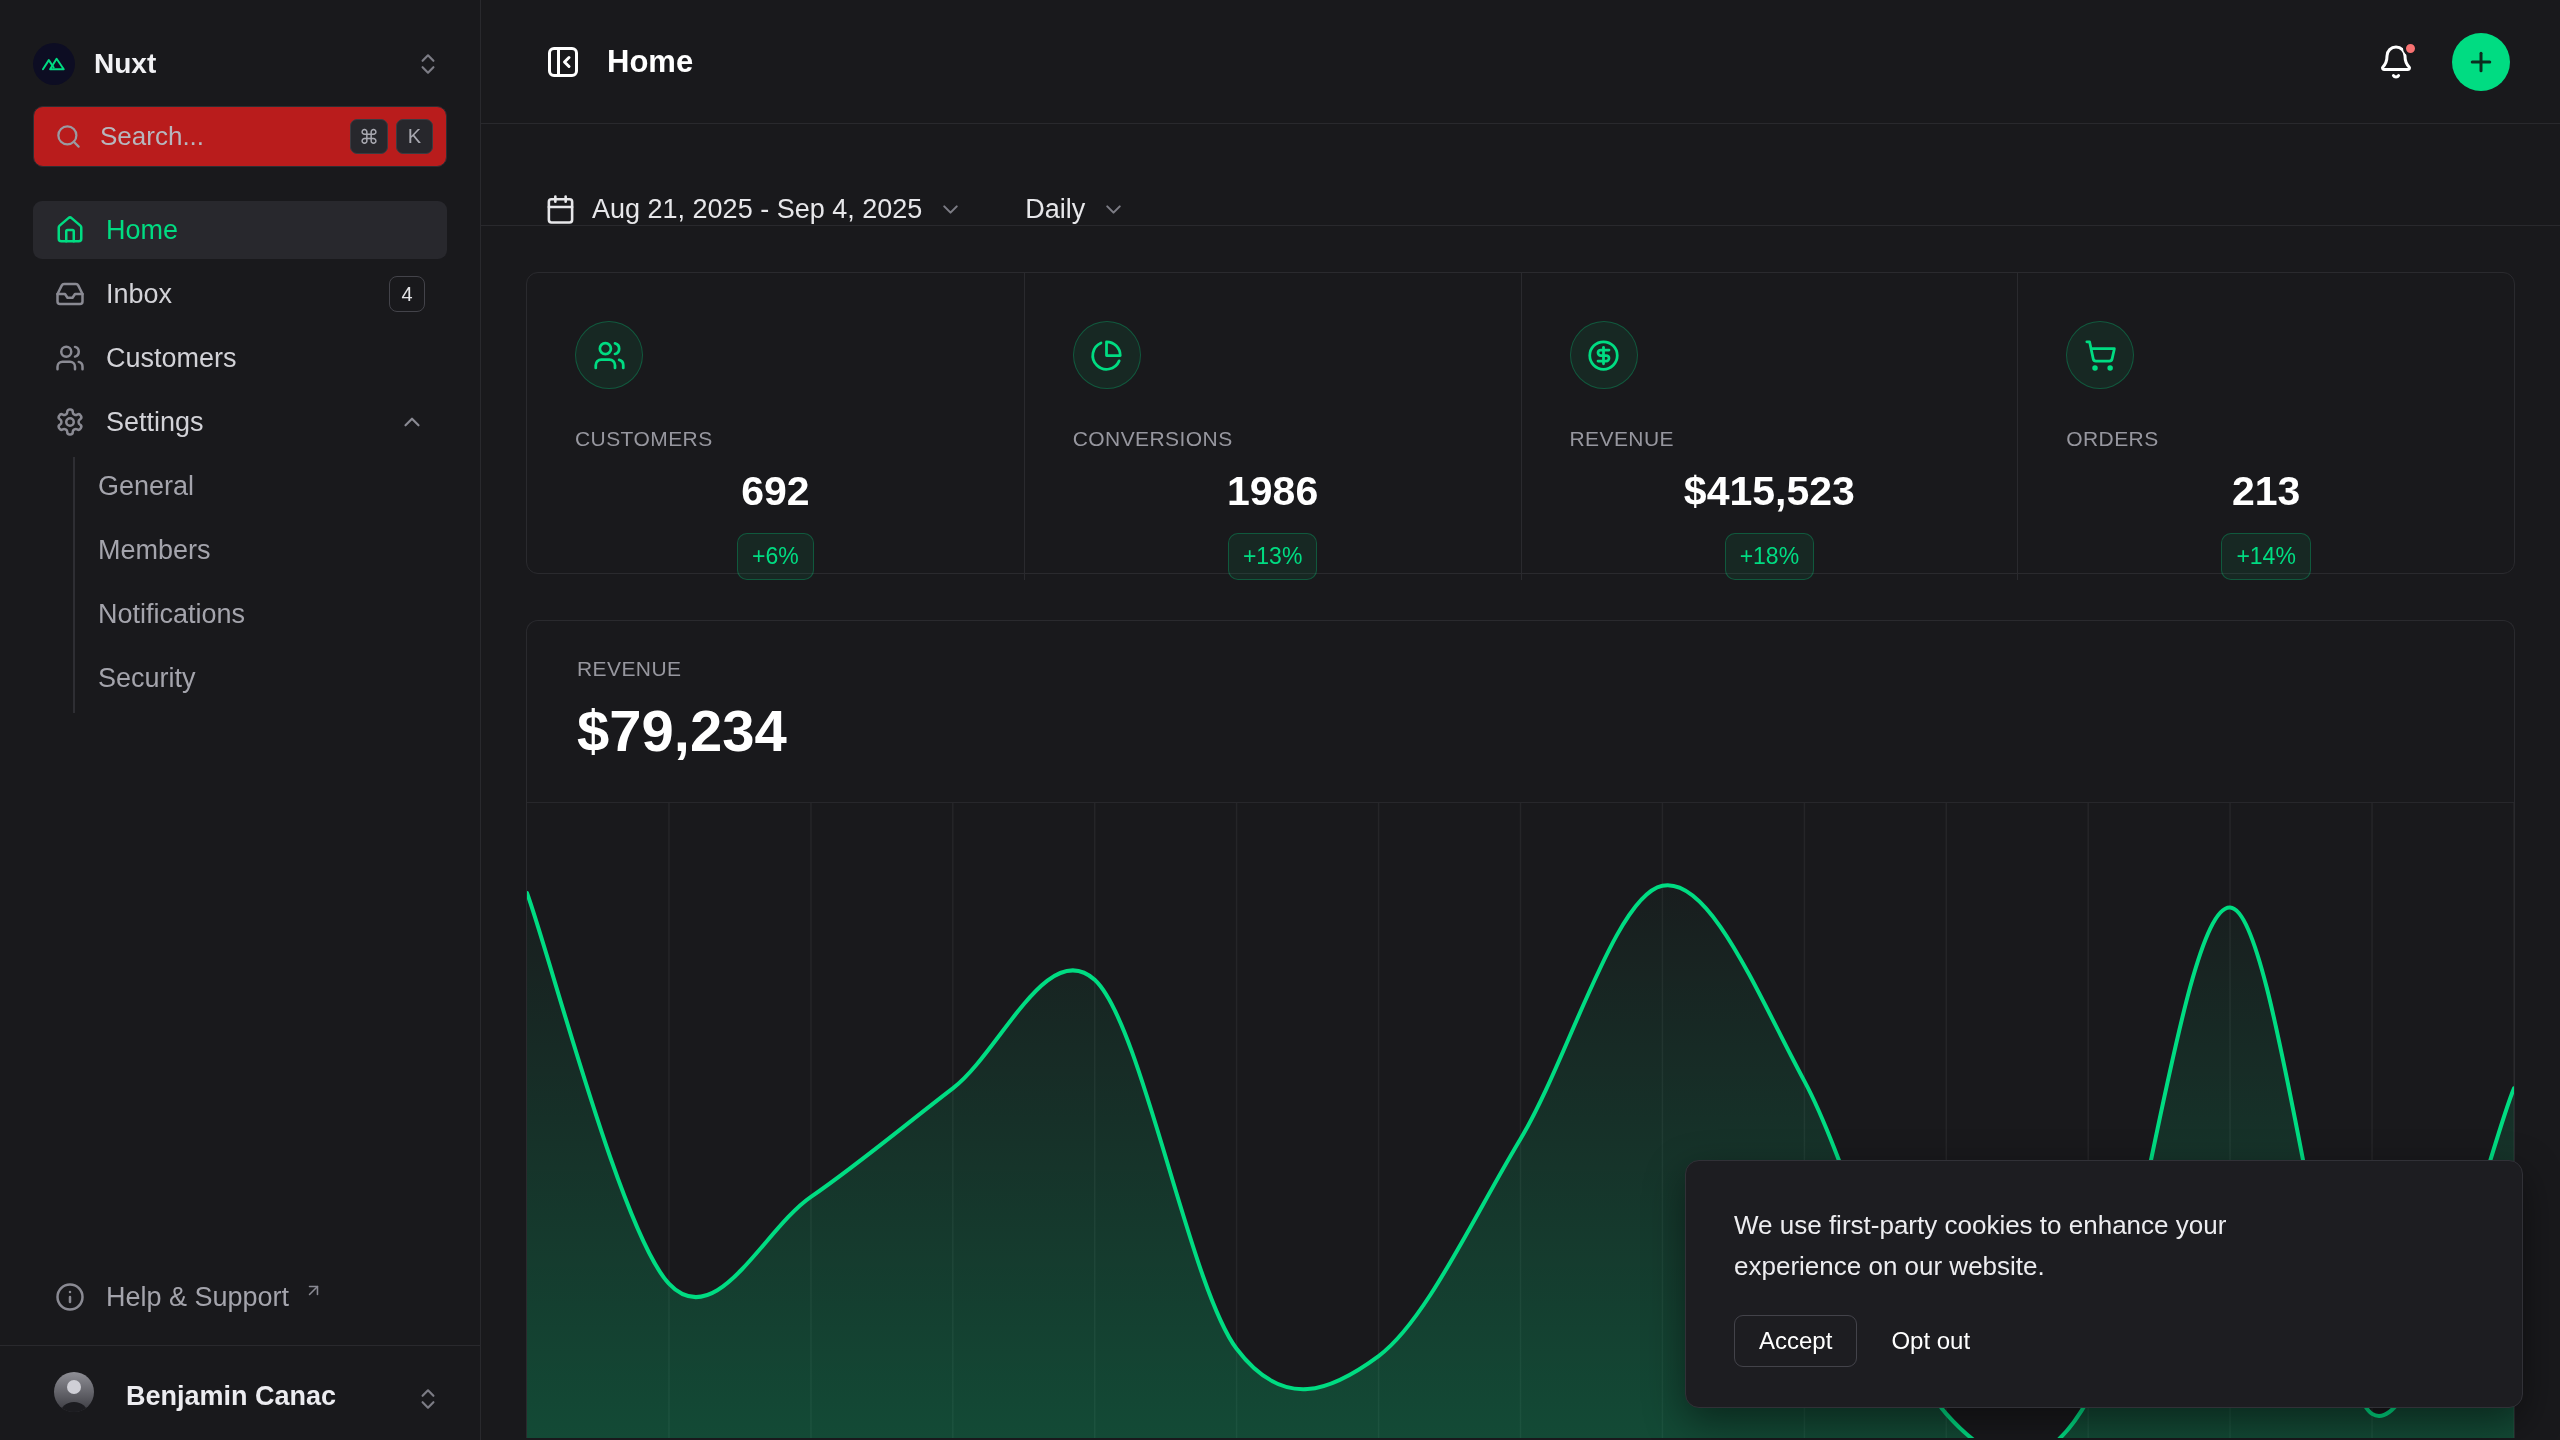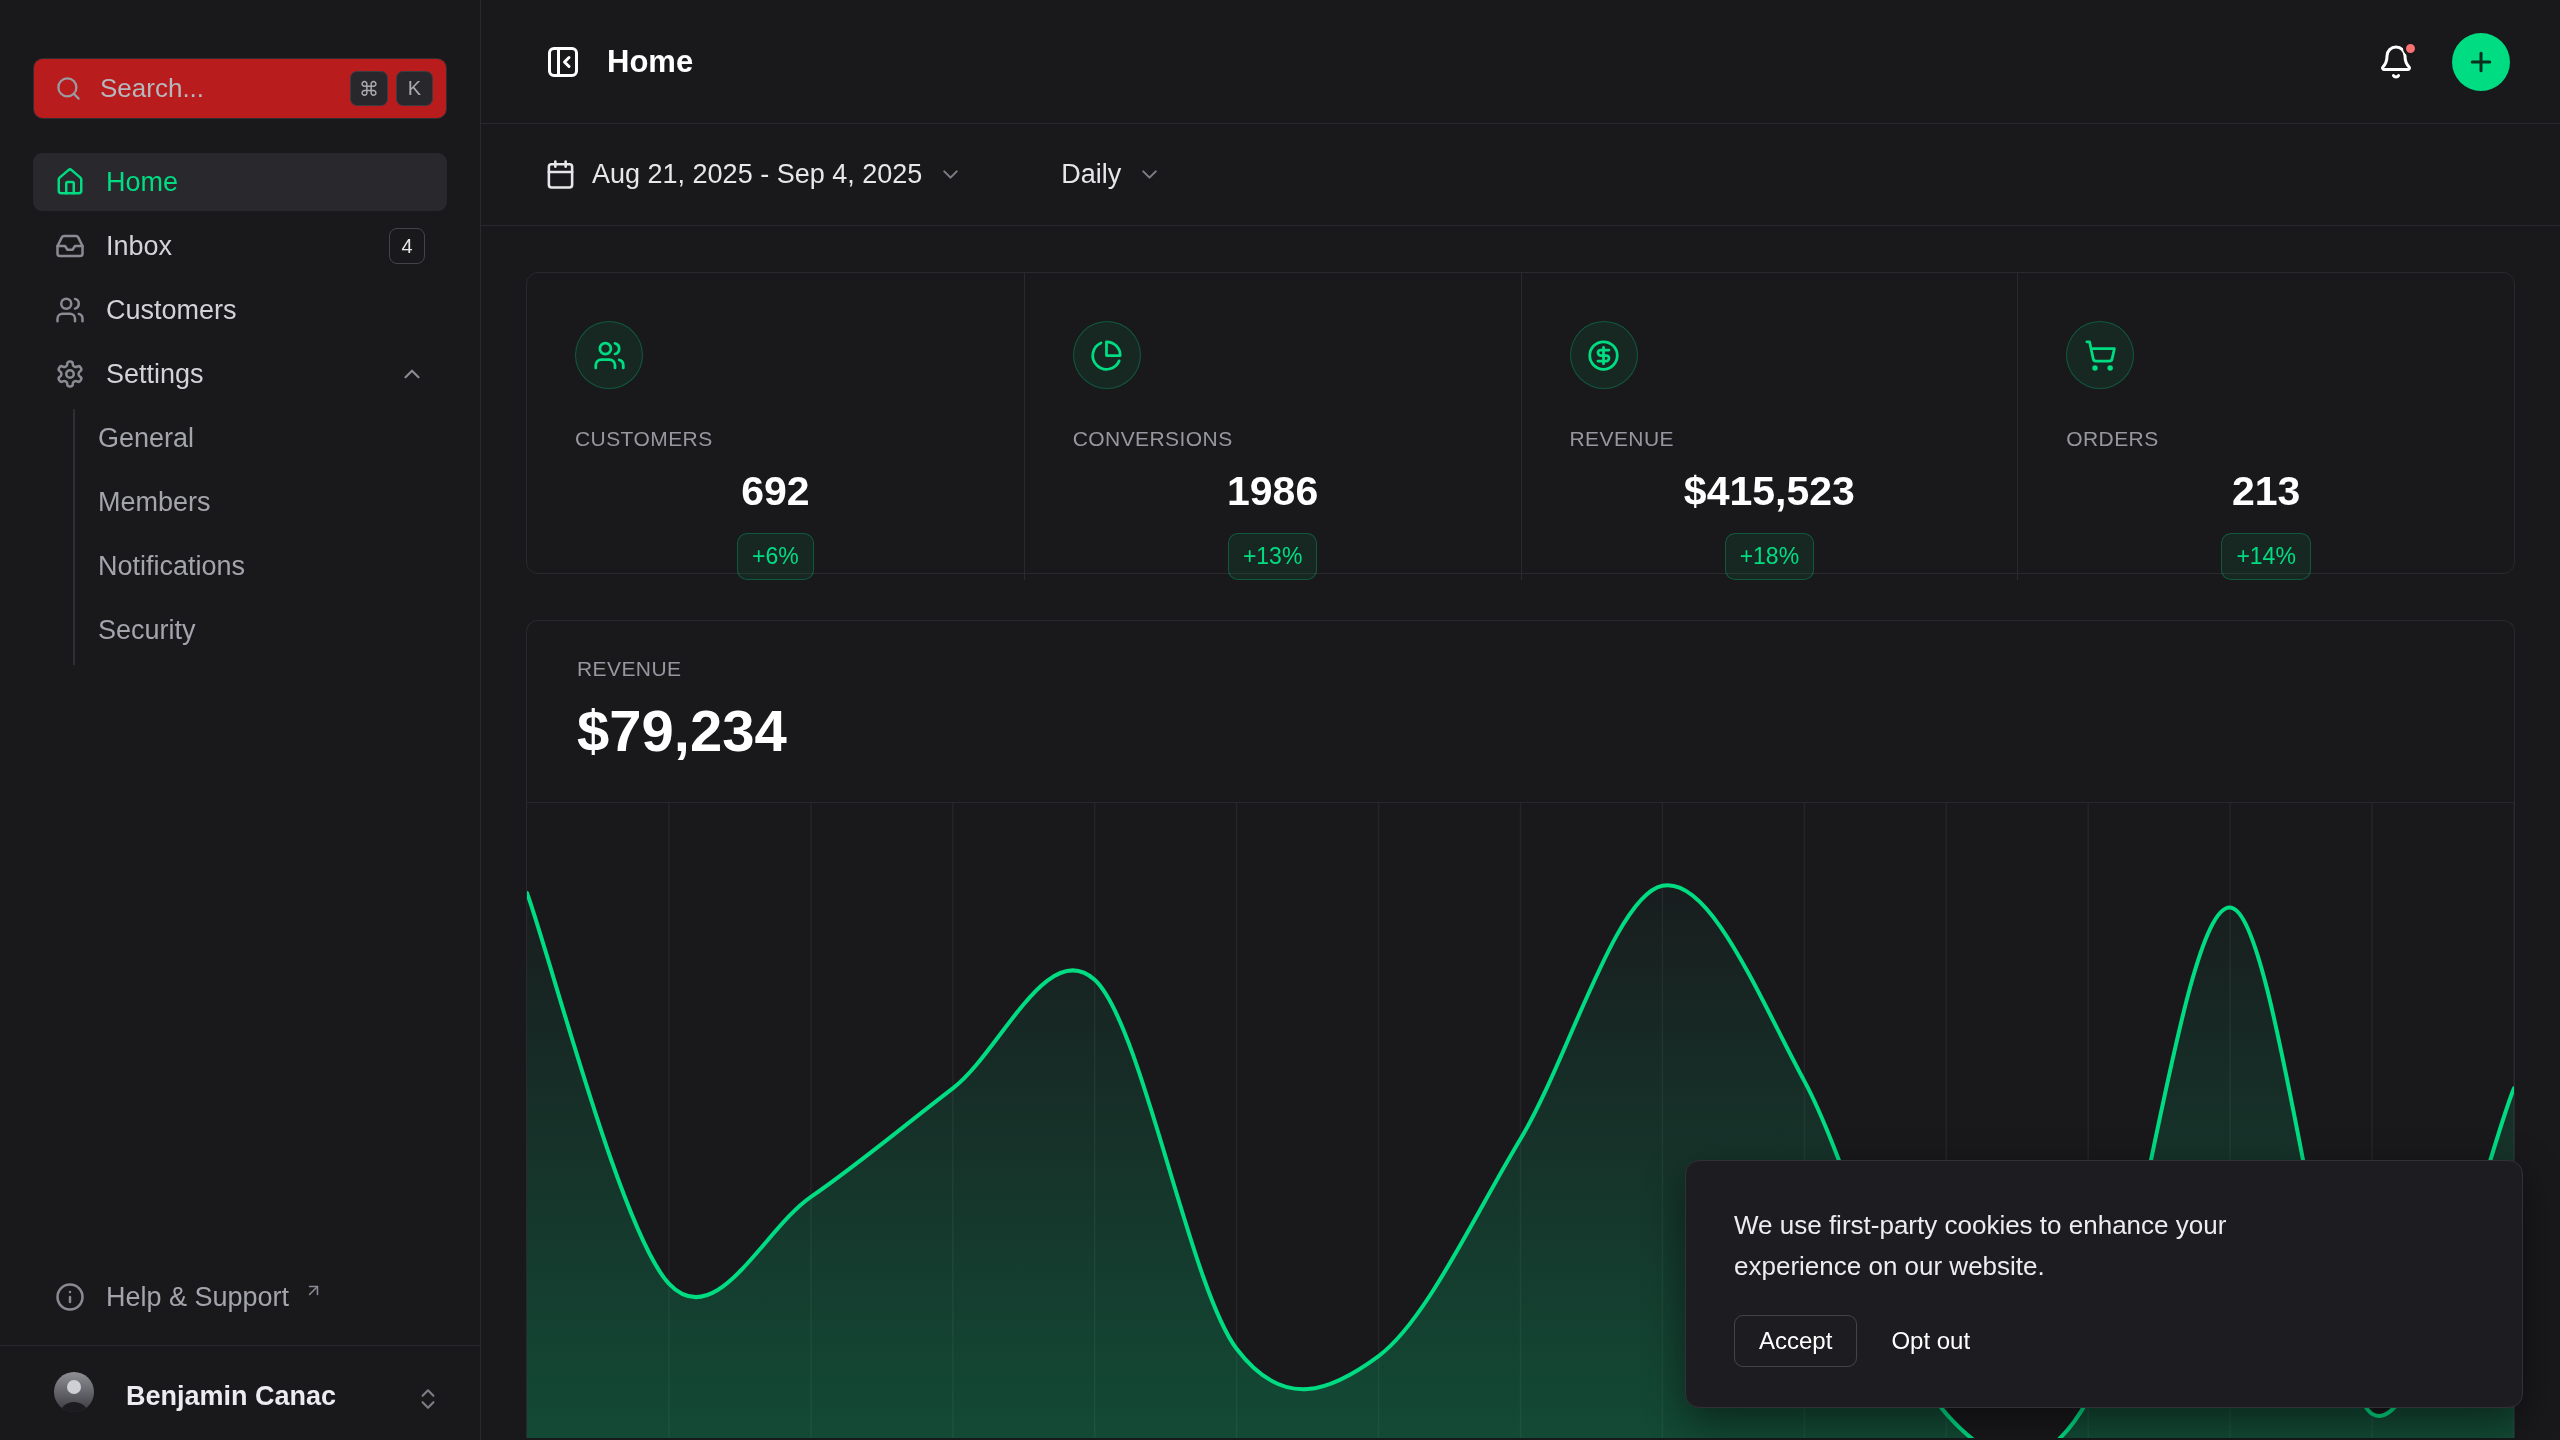--- a/index.html
+++ b/index.html
@@ -115,21 +115,21 @@
   }
   .add-btn {
     width:58px; height:58px; border-radius:50%;
     background:#00dc82; border:none; cursor:pointer;
     display:flex; align-items:center; justify-content:center; color:#0b2e1f;
   }
   .add-btn svg { width:30px; height:30px; }
 
   .subbar {
     height:102px; border-bottom:1px solid #29292d;
-    display:flex; align-items:center; gap:98px; padding:0 64px;
+    display:flex; align-items:flex-end; gap:62px; padding:0 64px;
   }
   .pill-btn {
     background:none; border:none; cursor:pointer;
     display:flex; align-items:center; gap:16px;
     font-family:"Liberation Sans", sans-serif;
     font-size:27px; font-weight:500; color:#e7e7ea;
   }
   .pill-btn svg.lead { width:31px; height:31px; color:#e7e7ea; }
   .pill-btn svg.chev { width:25px; height:25px; color:#7c7c85; }
 
@@ -186,20 +186,35 @@
     padding:11px 18px; cursor:pointer; font-family:"Liberation Sans", sans-serif;
   }
 </style>
 </head>
 <body>
 
 <div class="app">
 
   <aside class="sidebar">
 
+    <button class="team">
+      <span class="team-logo icon">
+        <svg viewBox="0 0 40 26" fill="none" stroke="#00dc82" stroke-width="3" stroke-linejoin="round" stroke-linecap="round">
+          <path d="M3 21 L12 7 L19.5 18.5"></path>
+          <path d="M14 21 L24 5 L35 21 Z"></path>
+        </svg>
+      </span>
+      <span class="team-name">Nuxt</span>
+      <span class="icon muted-ic">
+        <svg viewBox="0 0 24 24" width="26" height="26" fill="none" stroke="currentColor" stroke-width="2" stroke-linecap="round" stroke-linejoin="round">
+            <path d="m7 15 5 5 5-5"></path>
+            <path d="m7 9 5-5 5 5"></path>
+          </svg>
+      </span>
+    </button>
 
     <div class="search">
       <span class="icon">
         <svg viewBox="0 0 24 24" fill="none" stroke="currentColor" stroke-width="2" stroke-linecap="round" stroke-linejoin="round">
             <circle cx="11" cy="11" r="8"></circle>
             <path d="m21 21-4.3-4.3"></path>
           </svg>
       </span>
       <span class="ph">Search...</span>
       <span class="kbds">

